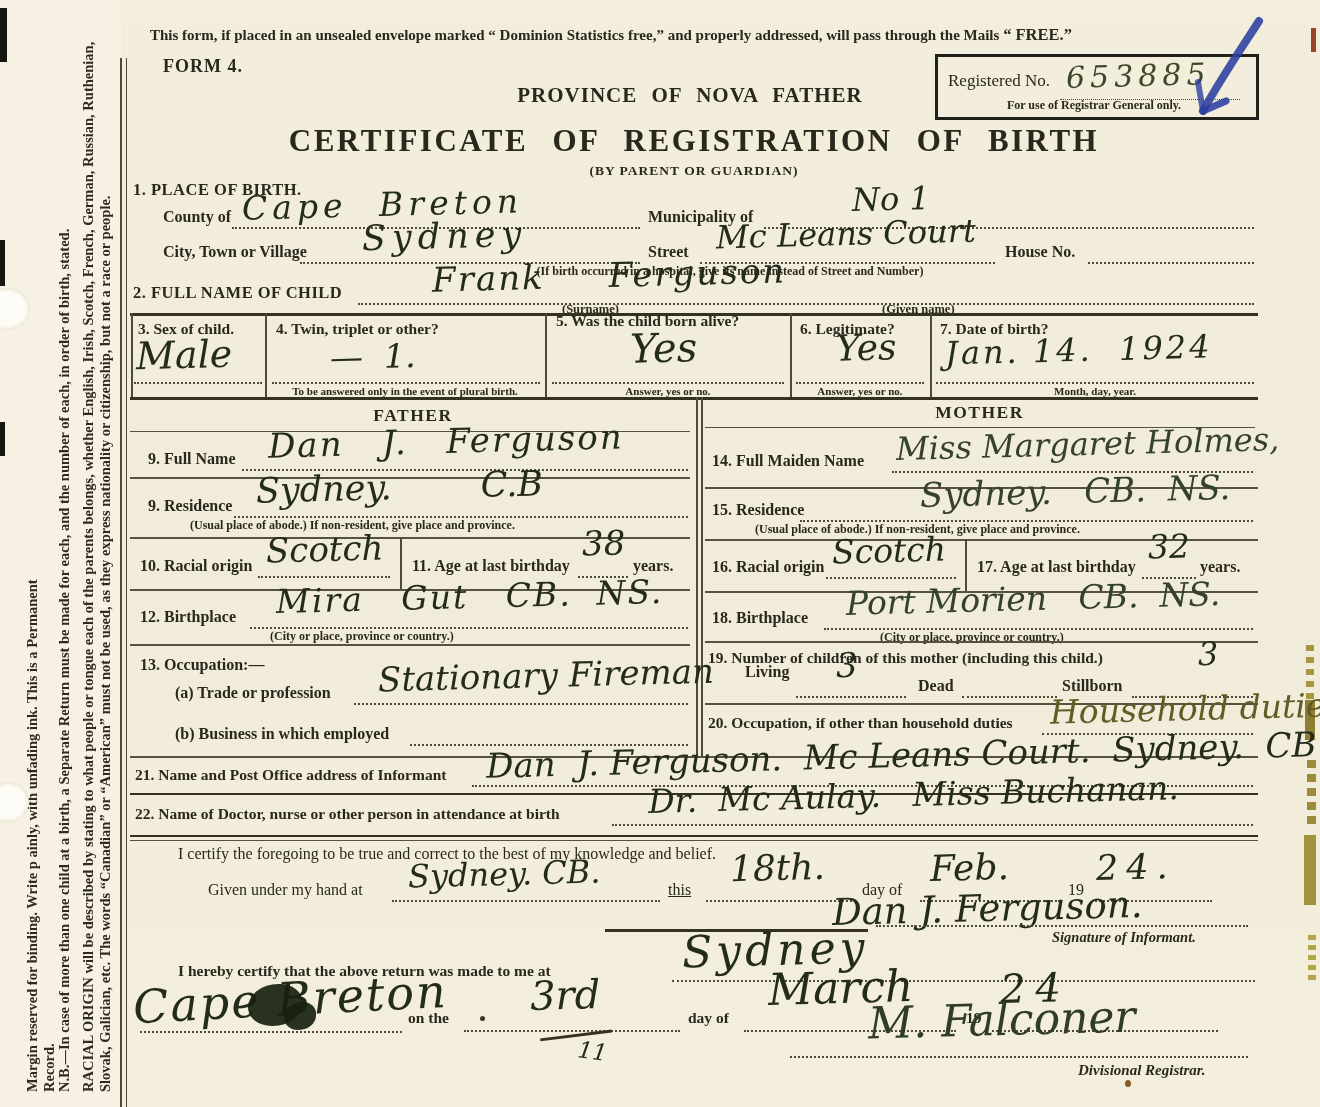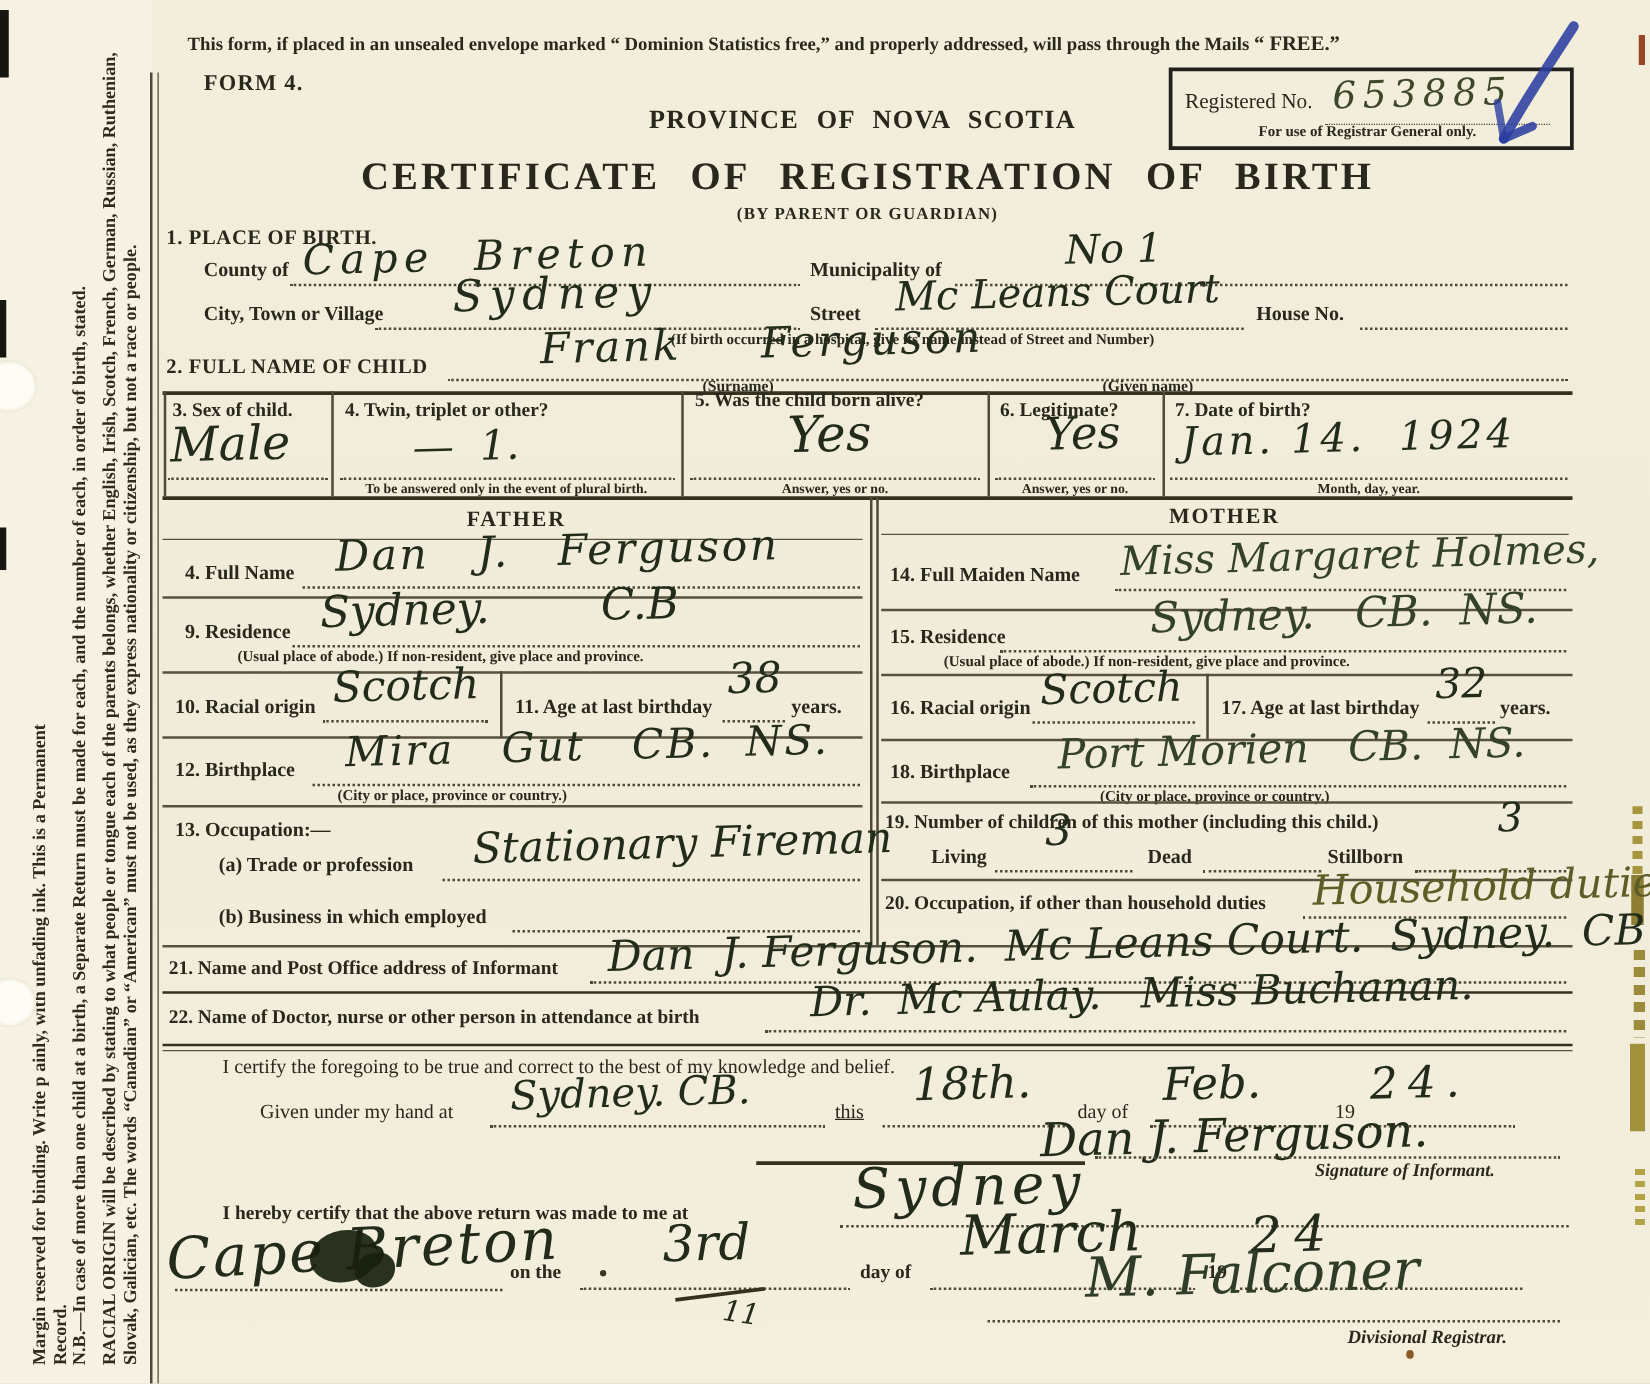--- a/index.html
+++ b/index.html
@@ -58,21 +58,21 @@
     <div class="dl" style="left:122px;top:22px;width:180px;border-bottom-width:1.5px;"></div>
     <div class="hw" style="left:128px;top:4px;font-size:30px;letter-spacing:5px;color:#3e4729;">653885</div>
     <div class="p" style="left:0;top:42px;width:312px;font-size:12px;text-align:center;white-space:normal;">For use of Registrar General only.</div>
   </div>
   <svg class="abs" style="left:1175px;top:16px;" width="96" height="120" viewBox="0 0 96 120">
     <path d="M84 5 C70 27 46 62 28 95" fill="none" stroke="#2b3fa0" stroke-width="8" stroke-linecap="round" opacity="0.88"></path>
     <path d="M28 95 L51 85" fill="none" stroke="#2b3fa0" stroke-width="7" stroke-linecap="round" opacity="0.88"></path>
     <path d="M28 95 L23 66" fill="none" stroke="#2b3fa0" stroke-width="6" stroke-linecap="round" opacity="0.8"></path>
   </svg>
 
-  <div class="p ctr" style="left:290px;top:84px;width:800px;font-size:21px;letter-spacing:1px;word-spacing:8px;">PROVINCE OF NOVA SCOTIA</div>
+  <div class="p ctr" style="left:290px;top:84px;width:800px;font-size:21px;letter-spacing:1px;word-spacing:8px;">PROVINCE OF NOVA FATHER</div>
   <div class="p ctr" style="left:144px;top:124px;width:1100px;font-size:31px;letter-spacing:2.5px;word-spacing:14px;">CERTIFICATE OF REGISTRATION OF BIRTH</div>
   <div class="p ctr" style="left:144px;top:164px;width:1100px;font-size:13.5px;letter-spacing:1px;">(BY PARENT OR GUARDIAN)</div>
 
   <div class="p" style="left:133px;top:181px;font-size:16.5px;letter-spacing:.5px;">1. PLACE OF BIRTH.</div>
 
   <div class="p" style="left:163px;top:208px;">County of</div>
   <div class="dl" style="left:232px;top:207px;width:408px;"></div>
   <div class="hw" style="left:242px;top:188px;font-size:33px;letter-spacing:5px;word-spacing:16px;">Cape Breton</div>
   <div class="p" style="left:648px;top:208px;">Municipality of</div>
   <div class="dl" style="left:764px;top:207px;width:490px;"></div>
@@ -127,21 +127,21 @@
   <div class="p ctr" style="left:932px;top:385px;width:326px;font-size:11px;">Month, day, year.</div>
 
   <div class="vr" style="left:696px;top:397px;height:360px;"></div>
   <div class="vr" style="left:701px;top:397px;height:360px;"></div>
 
   <div class="p ctr" style="left:130px;top:406px;width:566px;font-size:17.5px;letter-spacing:1.5px;">FATHER</div>
   <div class="rl" style="left:130px;top:431px;width:560px;height:1.3px;"></div>
   <div class="p ctr" style="left:703px;top:403px;width:553px;font-size:17.5px;letter-spacing:1.5px;">MOTHER</div>
   <div class="rl" style="left:705px;top:427px;width:550px;height:1.3px;"></div>
 
-  <div class="p" style="left:148px;top:450px;">4. Full Name</div>
+  <div class="p" style="left:148px;top:450px;">9. Full Name</div>
   <div class="dl" style="left:242px;top:449px;width:446px;"></div>
   <div class="hw" style="left:268px;top:424px;font-size:34px;letter-spacing:2px;">Dan   J.   Ferguson</div>
   <div class="rl" style="left:130px;top:477px;width:560px;"></div>
 
   <div class="p" style="left:148px;top:497px;">9. Residence</div>
   <div class="dl" style="left:234px;top:496px;width:454px;"></div>
   <div class="hw" style="left:256px;top:470px;font-size:35px;">Sydney.        C.B</div>
   <div class="p" style="left:190px;top:519px;font-size:12px;">(Usual place of abode.)   If non-resident, give place and province.</div>
   <div class="rl" style="left:130px;top:537px;width:560px;"></div>
 
@@ -190,21 +190,21 @@
   <div class="rl" style="left:705px;top:591px;width:553px;"></div>
 
   <div class="p" style="left:712px;top:609px;">18. Birthplace</div>
   <div class="dl" style="left:824px;top:608px;width:429px;"></div>
   <div class="hw" style="left:846px;top:582px;font-size:33px;color:#35422a;">Port Morien   CB.  NS.</div>
   <div class="p" style="left:880px;top:631px;font-size:12px;">(City or place, province or country.)</div>
   <div class="rl" style="left:705px;top:641px;width:553px;"></div>
 
   <div class="p" style="left:708px;top:649px;font-size:15.5px;">19. Number of children of this mother (including this child.)</div>
   <div class="hw" style="left:1198px;top:638px;font-size:32px;">3</div>
-  <div class="p" style="left:745px;top:677px;">Living</div>
+  <div class="p" style="left:745px;top:663px;">Living</div>
   <div class="dl" style="left:796px;top:676px;width:110px;"></div>
   <div class="hw" style="left:836px;top:648px;font-size:34px;">3</div>
   <div class="p" style="left:918px;top:677px;">Dead</div>
   <div class="dl" style="left:962px;top:676px;width:95px;"></div>
   <div class="p" style="left:1062px;top:677px;">Stillborn</div>
   <div class="dl" style="left:1132px;top:676px;width:121px;"></div>
   <div class="rl" style="left:705px;top:703px;width:553px;"></div>
 
   <div class="p" style="left:708px;top:714px;font-size:15.5px;">20. Occupation, if other than household duties</div>
   <div class="dl" style="left:1042px;top:713px;width:211px;"></div>

